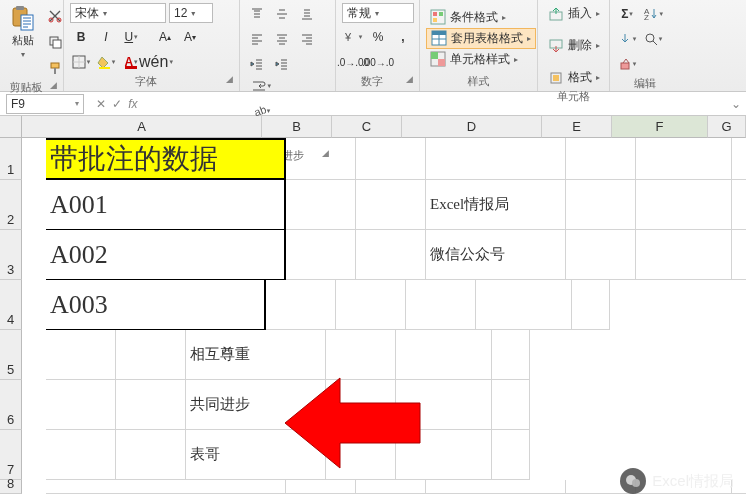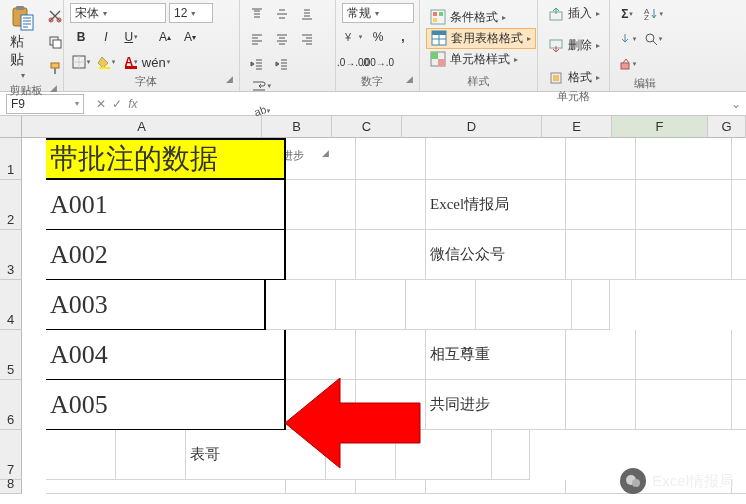--- a/index.html
+++ b/index.html
@@ -6,21 +6,21 @@
   body { font-family: "Microsoft YaHei", Arial, sans-serif; font-size: 12px; background: #fff; color: #333; width: 746px; height: 504px; overflow: hidden; position: relative; }
   
   .ribbon { background: linear-gradient(#f5f5f5,#ececec); border-bottom: 1px solid #c9c9c9; height: 92px; display: flex; }
   .group { border-right: 1px solid #d4d4d4; padding: 3px 6px 2px; display: flex; flex-direction: column; justify-content: space-between; position: relative; }
   .group-body { display: flex; align-items: flex-start; gap: 4px; flex: 1; }
   .group-label { text-align: center; font-size: 11px; color: #666; padding-top: 1px; }
   .group-label .dlg { float: right; font-size: 9px; color: #888; margin-left: 4px; }
   
   .big-btn { display: flex; flex-direction: column; align-items: center; gap: 2px; padding: 2px 4px; cursor: pointer; }
   .big-btn .ic { width: 26px; height: 26px; display: flex; align-items: center; justify-content: center; }
-  .big-btn span.lbl { font-size: 14px; }
+  .big-btn span.lbl { font-size: 11px; }
   
   .col { display: flex; flex-direction: column; gap: 2px; justify-content: center; }
   .row { display: flex; gap: 3px; align-items: center; }
   
   .combo { background: #fff; border: 1px solid #bbb; height: 20px; display: flex; align-items: center; padding: 0 4px; font-size: 12px; gap: 4px; }
   .combo .dd { font-size: 8px; color: #666; }
   
   .tbtn { width: 22px; height: 22px; display: flex; align-items: center; justify-content: center; border: 1px solid transparent; cursor: pointer; font-size: 12px; position: relative; }
   .tbtn .dd { font-size: 7px; color: #666; margin-left: 1px; }
   .tbtn svg { display: block; }
@@ -144,21 +144,21 @@
             <span class="dd">▾</span>
           </div>
         <div class="tbtn">
             <span style="color:#c00;font-weight:bold">A</span>
             <svg width="12" height="3" style="position:absolute;bottom:3px;left:4px">
               <rect width="12" height="3" fill="#c00"></rect>
             </svg>
             <span class="dd">▾</span>
           </div>
         <div class="tbtn">
-            <span style="font-size:13px">wén<br></span>
+            <span style="font-size:16px">wén<br></span>
             <span class="dd">▾</span>
           </div>
       </div>
     </div>
     <div class="group-label"><span>字体</span><span class="dlg">◢</span></div>
   </div>
 
   <div class="group" style="width:96px">
     <div class="group-body col" style="gap:3px">
       <div class="row">
@@ -446,30 +446,28 @@
       </div>
       <div class="crow">
         <div class="cell data" style="width: 220px; height: 50px;">A003</div>
         <div class="cell" style="width: 70px; height: 50px;"></div>
         <div class="cell" style="width: 70px; height: 50px;"></div>
         <div class="cell" style="width: 70px; height: 50px;"></div>
         <div class="cell" style="width: 96px; height: 50px;"></div>
         <div class="cell" style="width: 38px; height: 50px;"></div>
       </div>
       <div class="crow">
-        <div class="cell data" style="width: 240px; height: 50px;">A004</div>
         <div class="cell" style="width: 70px; height: 50px;"></div>
         <div class="cell" style="width: 70px; height: 50px;"></div>
         <div class="cell d" style="width: 140px; height: 50px;">相互尊重</div>
         <div class="cell" style="width: 70px; height: 50px;"></div>
         <div class="cell" style="width: 96px; height: 50px;"></div>
         <div class="cell" style="width: 38px; height: 50px;"></div>
       </div>
       <div class="crow">
-        <div class="cell data" style="width: 240px; height: 50px;">A005</div>
         <div class="cell" style="width: 70px; height: 50px;"></div>
         <div class="cell" style="width: 70px; height: 50px;"></div>
         <div class="cell d" style="width: 140px; height: 50px;">共同进步</div>
         <div class="cell" style="width: 70px; height: 50px;"></div>
         <div class="cell" style="width: 96px; height: 50px;"></div>
         <div class="cell" style="width: 38px; height: 50px;"></div>
       </div>
       <div class="crow">
         <div class="cell" style="width: 70px; height: 50px;"></div>
         <div class="cell" style="width: 70px; height: 50px;"></div>

